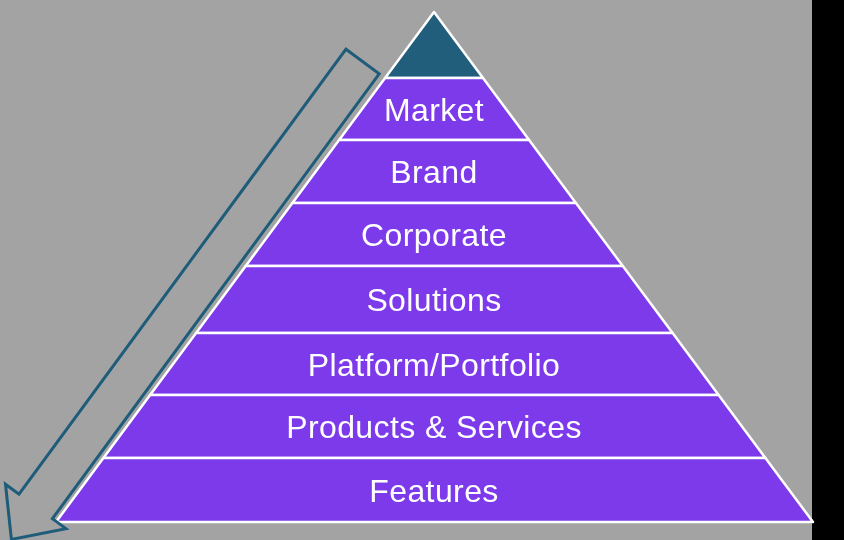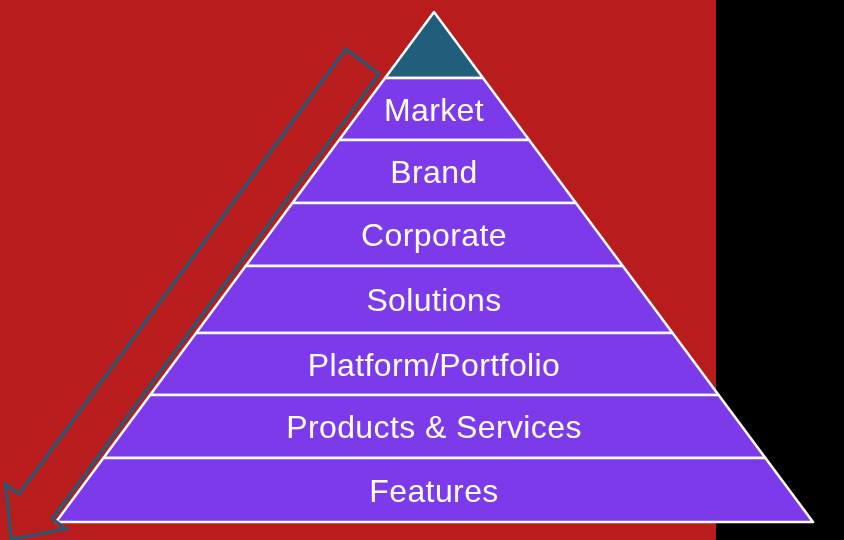--- a/index.html
+++ b/index.html
@@ -5,23 +5,23 @@
   html, body {
     margin: 0;
     padding: 0;
     width: 844px;
     height: 540px;
     overflow: hidden;
     background: #000000;
   }
   .stage {
     position: relative;
-    width: 716px;
+    width: 812px;
     height: 540px;
-    background: #b91c1c;
+    background: #a3a3a3;
   }
   svg.diagram {
     display: block;
     width: 844px;
     height: 540px;
   }
   .level-poly {
     stroke: #ffffff;
     stroke-width: 2.5;
     stroke-linejoin: round;

